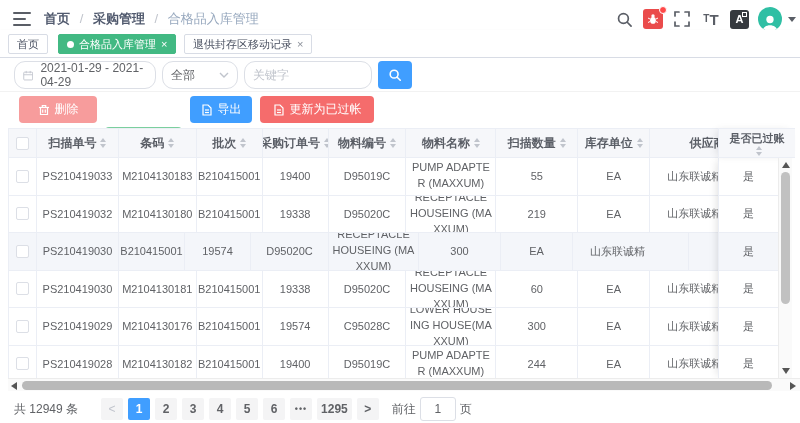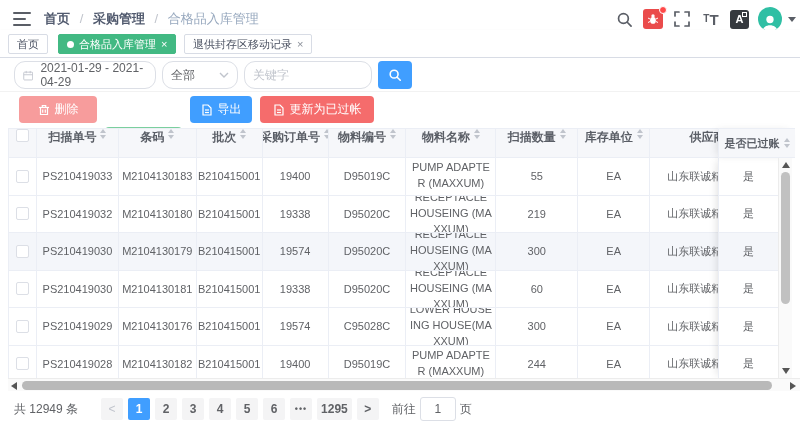--- a/index.html
+++ b/index.html
@@ -64,21 +64,21 @@
   .btn-del   { left:19px;  width:78px;  background:#f79c9c; }
   .btn-post  { left:105px; width:77px;  background:#7bcf9e;margin-top:31px; }
   .btn-exp   { left:190px; width:62px;  background:#409eff; }
   .btn-upd   { left:260px; width:114px; background:#f56c6c; }
 
   
   .tablewrap { position:absolute; top:128px; left:0; width:800px; height:262px; background:#fff; }
   .tbl { position:absolute; left:8px; top:0; width:758px; border-left:1px solid #ebeef5; }
   .thead { display:flex; height:30px; background:#f6f7fa; border-top:1px solid #ebeef5;
     border-bottom:1px solid #ebeef5; }
-  .th { display:flex; justify-content:center; font-size:12px; font-weight:bold;
+  .th { display:flex; align-items:center; justify-content:center; font-size:12px; font-weight:bold;
     color:#5a5e66; border-right:1px solid #ebeef5; cursor:pointer; overflow:hidden; white-space:nowrap; }
   .tbody { height:220px; overflow:hidden; }
   .tr { display:flex; height:37.5px; border-bottom:1px solid #ebeef5; background:#fff; cursor:pointer; }
   .tr.hl { background:#f4f6fa; }
   .td { display:flex; align-items:center; justify-content:center; font-size:11px; color:#606266;
     border-right:1px solid #ebeef5; overflow:hidden; }
   .c0{width:28px}.c1{width:82px}.c2{width:78px}.c3{width:66px}.c4{width:66px}
   .c5{width:78px}.c6{width:90px}.c7{width:82px}.c8{width:72px}.c9{width:116px}
   .td.c6 { padding:2px 3px; word-break:break-all; text-align:center; line-height:1.45;
     display:flex; }
@@ -88,21 +88,21 @@
   .sortc { display:inline-flex; flex-direction:column; gap:2px; margin-left:4px; }
   .sortc i { display:block; width:0; height:0; border-left:3.5px solid transparent;
     border-right:3.5px solid transparent; }
   .sortc .up { border-bottom:4px solid #c0c4cc; }
   .sortc .dn { border-top:4px solid #c0c4cc; }
 
   
   .fixed-h { position:absolute; left:718px; top:0; width:77px; height:30px; background:#f6f7fa;
     border-top:1px solid #ebeef5; border-bottom:1px solid #ebeef5; border-left:1px solid #ebeef5;
     box-shadow:-4px 0 8px -3px rgba(0,0,0,.12); display:flex; align-items:center; justify-content:center;
-    font-size:11px; font-weight:bold; color:#5a5e66; white-space:nowrap; cursor:pointer; z-index:4; }
+    font-size:11px; font-weight:bold; color:#5a5e66; white-space:nowrap; cursor:pointer; z-index:4;flex-direction:column; }
   .fixed-b { position:absolute; left:718px; top:30px; width:60px; height:220px; background:#fff;
     border-left:1px solid #ebeef5; box-shadow:-4px 0 8px -3px rgba(0,0,0,.12); z-index:3; overflow:hidden; }
   .fixed-b .frow { height:37.5px; display:flex; align-items:center; justify-content:center;
     border-bottom:1px solid #ebeef5; font-size:11px; color:#606266; background:#fff; }
   .fixed-b .frow.hl { background:#f4f6fa; }
 
   
   .vscroll { position:absolute; left:778px; top:30px; width:14px; height:220px; background:#fafafa;
     border-left:1px solid #ececec; z-index:5; }
   .vthumb { position:absolute; left:2px; top:14px; width:9px; height:132px; background:#c1c1c1;
@@ -385,21 +385,20 @@
         <div class="td c7">219</div>
         <div class="td c8">EA</div>
         <div class="td c9">山东联诚精</div>
       </div>
 
       <div class="tr hl">
         <div class="td c0">
             <span class="checkbox"></span>
           </div>
         <div class="td c1">PS210419030</div>
-        <div class="td c2">M2104130179</div>
         <div class="td c3">B210415001</div>
         <div class="td c4">19574</div>
         <div class="td c5">D95020C</div>
         <div class="td c6">RECEPTACLE HOUSEING (MAXXUM)</div>
         <div class="td c7">300</div>
         <div class="td c8">EA</div>
         <div class="td c9">山东联诚精</div>
       </div>
 
       <div class="tr">

